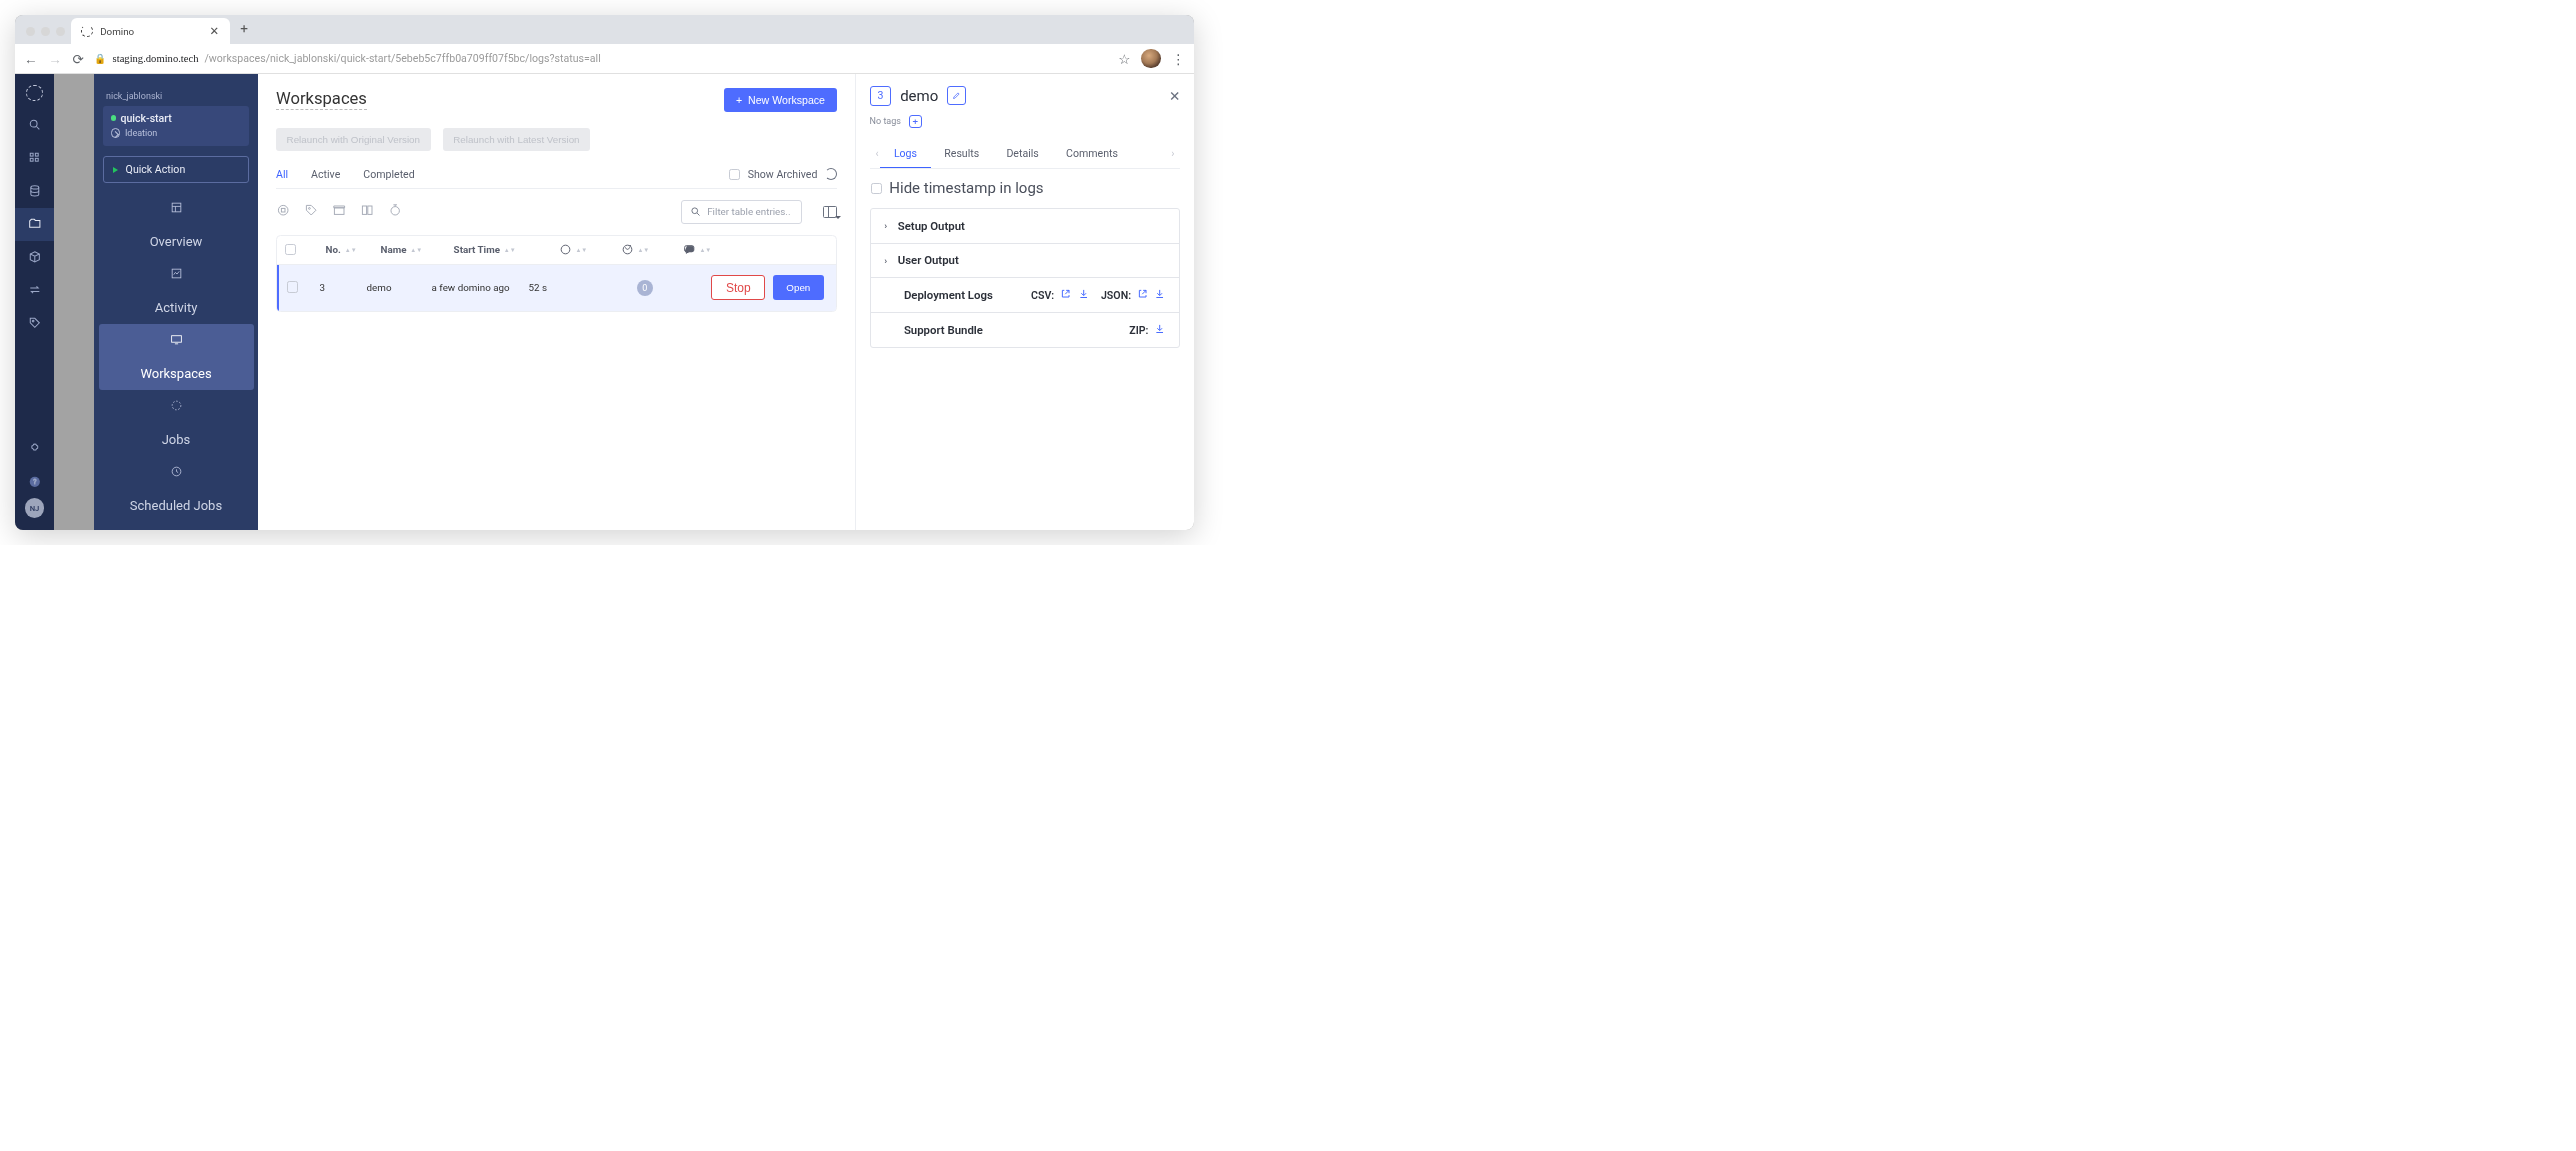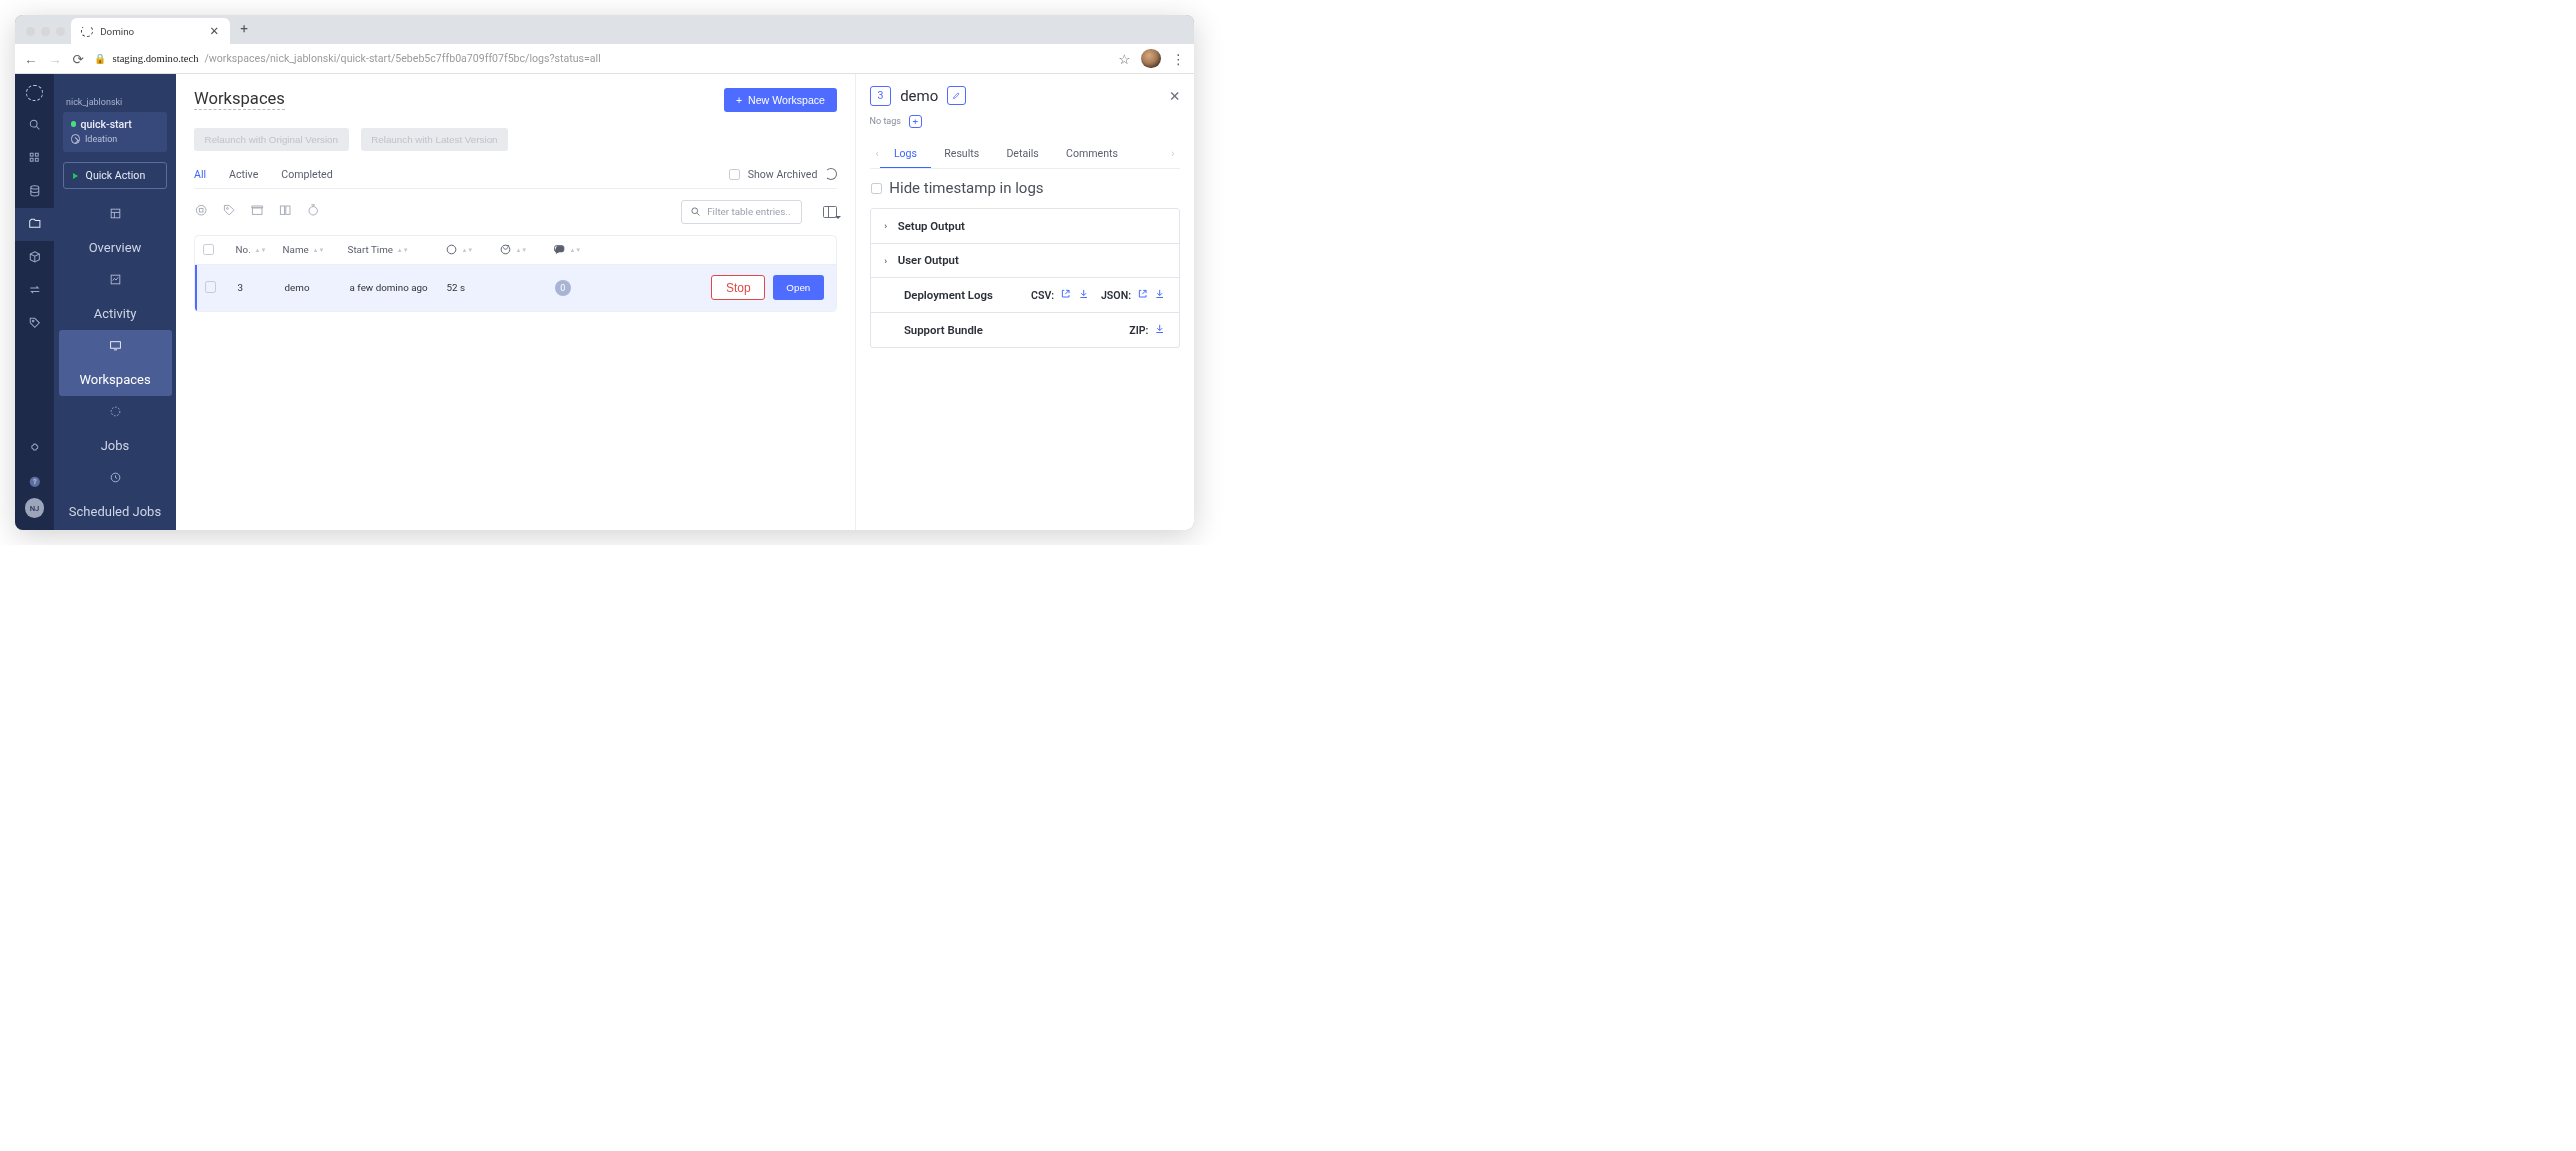--- a/index.html
+++ b/index.html
@@ -23,21 +23,21 @@
 
 .app { flex:1; display:flex; min-height:0; }
 .rail { width:39px; background:#1e2a4a; display:flex; flex-direction:column; align-items:center; color:#96a0bd; }
 .rail .rlogo { width:16.6px; height:16.6px; border:1.5px dashed #c7cde0; border-radius:50%; margin:10.6px 0 7.6px; }
 .rail .ritem { width:39px; height:33px; display:flex; align-items:center; justify-content:center; }
 .rail .ritem svg { width:13.6px; height:13.6px; stroke:#9ba7c7; fill:none; stroke-width:1.8; }
 .rail .ritem.active { background:#2b3c66; }
 .rail .ritem.active svg { stroke:#e6e9f4; }
 .rail .spacer { flex:1; }
 .rail .badge-nj { width:19.7px; height:19.7px; border-radius:50%; background:#9da5bb; color:#2d3a5f; font-size:7.6px; font-weight:600; display:flex; align-items:center; justify-content:center; margin-bottom:12px; }
-.sidenav { width:122px; background:#2b3c66; color:#cfd5e6; display:flex; flex-direction:column; padding-top:20px; }
+.sidenav { width:164px; background:#2b3c66; color:#cfd5e6; display:flex; flex-direction:column; padding-top:14px;margin-left:40px; }
 .crumb { font-size:9px; color:#aab3d0; padding:3px 12px 4.5px; }
 .proj-card { background:#37487a; margin:0 9px 7.6px; border-radius:3px; padding:6px 7.6px 7.6px; }
 .proj-title { display:flex; align-items:center; gap:4.5px; color:#e9ecf6; font-size:10.6px; font-weight:500; }
 .proj-title .dot { width:5.3px; height:5.3px; border-radius:50%; background:#4ade80; }
 .proj-sub { display:flex; align-items:center; gap:4.5px; font-size:9px; color:#b9c1dc; margin-top:3.8px; }
 .proj-sub .circ { width:9.8px; height:9.8px; border:1.1px solid #b9c1dc; border-radius:50%; position:relative; }
 .proj-sub .circ:before { content:""; position:absolute; width:3.8px; height:3.8px; border-top:1.1px solid #b9c1dc; border-right:1.1px solid #b9c1dc; transform: rotate(45deg); top:2.3px; left:1.5px; }
 .quick-action { margin:3px 9px 9px; border:0.8px solid #5b6ca0; border-radius:3px; padding:6px 9px; display:flex; align-items:center; gap:7.6px; font-size:10.6px; color:#e9ecf6; }
 .quick-action .tri { width:0; height:0; border-top:3.8px solid transparent; border-bottom:3.8px solid transparent; border-left:5.3px solid #22c55e; }
 .nav-item { display:flex; align-items:center; gap:20px; padding:9px 13.6px; font-size:13px; color:#cfd5e6;flex-direction:column; }
@@ -57,21 +57,21 @@
 .chk { width:11.4px; height:11.4px; border:1.1px solid #c7cbd4; border-radius:2.3px; display:inline-block; }
 .refresh { width:12px; height:12px; border:1.5px solid #6b7280; border-radius:50%; border-left-color:transparent; position:relative; }
 .toolbar { display:flex; align-items:center; gap:13.6px; margin-top:10.6px; color:#a5aab6; }
 .toolbar .tool svg { width:14.4px; height:14.4px; stroke:#a5aab6; fill:none; stroke-width:1.6; }
 .toolbar .search { margin-left:auto; border:0.8px solid #d6d9e1; border-radius:3px; padding:5.3px 7.6px; display:flex; align-items:center; gap:6px; width:121px; color:#9ca1ad; font-size:9.8px; }
 .toolbar .cols { width:13.6px; height:12px; border:1.2px solid #6b7280; border-radius:1.5px; position:relative; margin-left:7.6px; }
 .toolbar .cols:before { content:""; position:absolute; left:3.8px; top:0; bottom:0; width:1.2px; background:#6b7280; }
 .toolbar .cols .cr { position:absolute; right:-4.5px; bottom:-2.3px; width:0; height:0; border-left:3px solid transparent; border-right:3px solid transparent; border-top:3.8px solid #5a5f6d; }
 .table { margin-top:10.6px; border:0.8px solid #eceef2; border-radius:4.5px; overflow:hidden; }
 .thead, .trow { display:grid; grid-template-columns: 33px 47px 65px 97px 54px 54px 58px 1fr; align-items:center; padding:7.6px 7.6px; font-size:9.8px; color:#5a5f6d; }
-.thead { border-bottom:0.8px solid #eceef2; font-weight:400; }
+.thead { border-bottom:0.8px solid #eceef2; font-weight:700;gap:8px; }
 .sort { display:inline-flex; flex-direction:column; margin-left:3.8px; line-height:3px; color:#c3c7d1; font-size:6px; }
 .th { display:flex; align-items:center; }
 .th svg { width:13px; height:13px; stroke:#5a5f6d; fill:none; stroke-width:1.8; }
 .trow { background:#eef2ff; border-left:2.3px solid #4e6cff; padding:10.6px 7.6px; color:#333; }
 .trow .status-dot { width:6.8px; height:6.8px; border-radius:50%; background:#4e6cff; }
 .count-badge { width:16.6px; height:16.6px; border-radius:50%; background:#a9b4d4; color:#fff; font-size:9px; display:flex; align-items:center; justify-content:center; }
 .row-actions { display:flex; gap:7.6px; justify-content:flex-end; padding-right:4.5px; }
 .btn-stop { border:0.8px solid #e04848; color:#e04848; background:#fff; border-radius:3px; padding:4.5px 13.6px; font-size:12px; }
 .btn-open { background:#4e6cff; color:#fff; border:none; border-radius:3px; padding:5.3px 13.6px; font-size:9.8px; }
 

